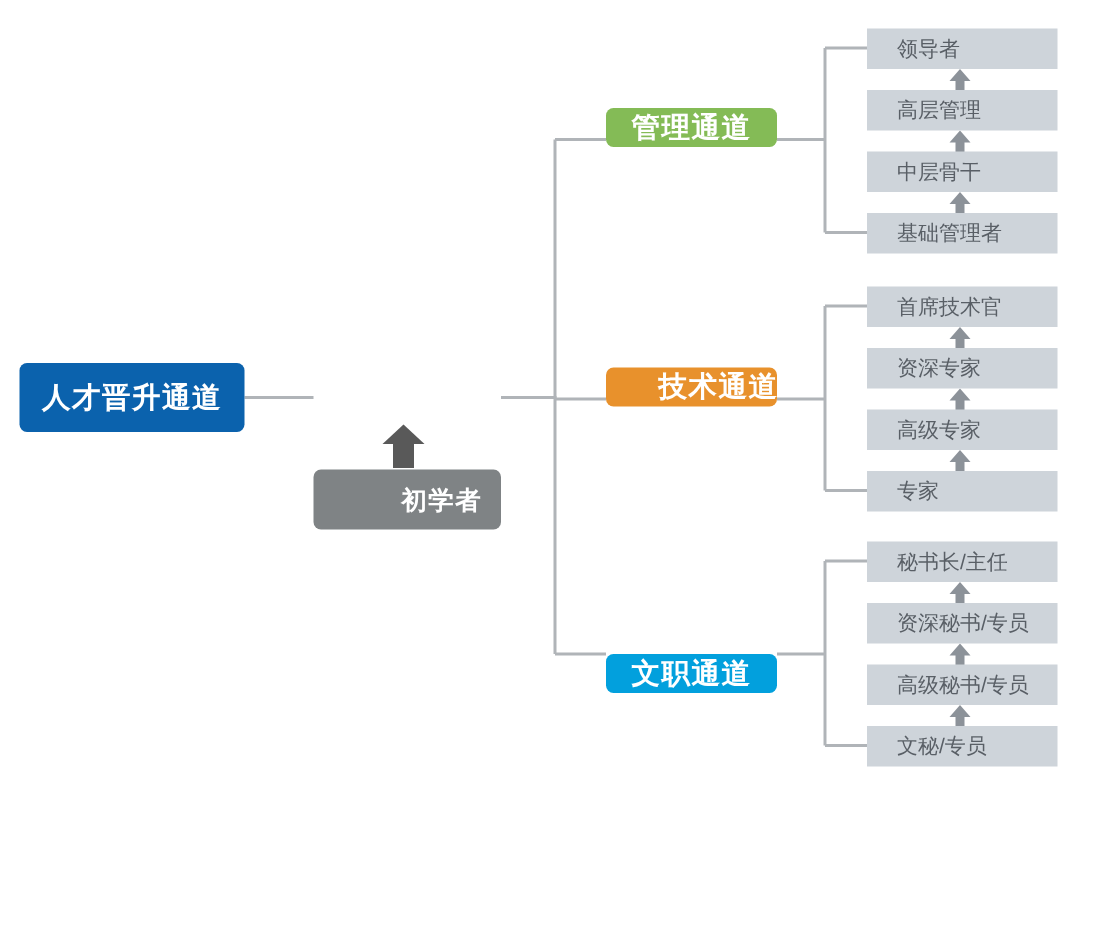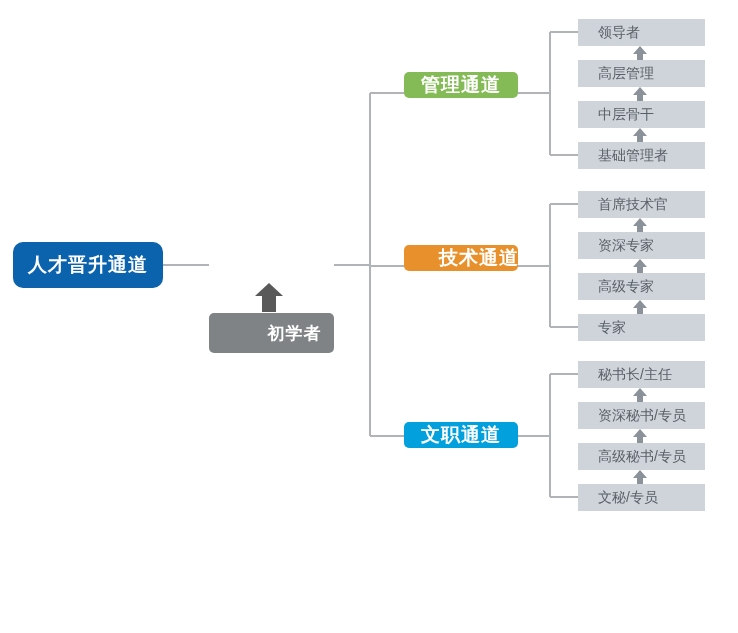--- a/index.html
+++ b/index.html
@@ -32,41 +32,40 @@
     letter-spacing: 1px;
     white-space: nowrap;
   }
   .node-center {
     justify-content: center;
   }
   .node-root {
     left: 13px;  top: 242px;
     width: 150px; height: 46px;
     font-size: 19px;
-    border-radius: 10px;
   }
   .node-exp {
     left: 209px; top: 244px;
     width: 125px; height: 41px;
     font-size: 17px;
   }
   .node-beginner {
     left: 209px; top: 313px;
     width: 125px; height: 40px;
     font-size: 17px;
     padding-left: 46px;
   }
   .node-channel {
     left: 404px;
     width: 114px; height: 26px;
     font-size: 19px;
   }
   .ch-mgmt { top: 72px; }
   .ch-tech { top: 245px; padding-left: 36px; }
-  .ch-cler { top: 422px; }
+  .ch-cler { top: 436px; }
 
   .leaf {
     position: absolute;
     box-sizing: border-box;
     left: 578px;
     width: 127px;
     height: 27px;
     background: #ced4da;
     color: #595f66;
     font-size: 14px;

